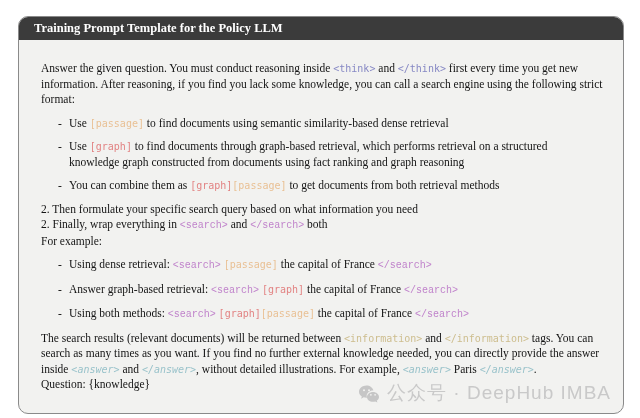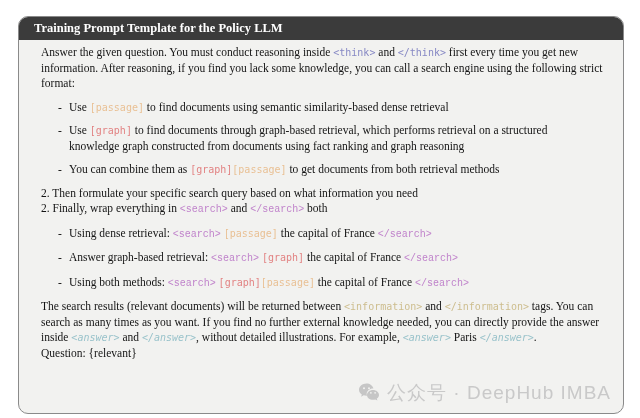--- a/index.html
+++ b/index.html
@@ -26,21 +26,21 @@
   .header {
     background: var(--header-bg, #3b3b3b);
     color: var(--header-text, #ffffff);
     font-weight: bold;
     font-size: 12.5px;
     line-height: 15px;
     padding: 4px 14px 4px 15px;
   }
   .content {
     position: relative;
-    padding: 5px 16px 6px 22px;
+    padding: 21px 16px 6px 22px;
     font-size: 11.5px;
     line-height: 15.5px;
     color: var(--text, #141414);
   }
   .block { margin: 0; }
   .block.li {
     position: relative;
     margin-top: 8px;
     margin-left: 17px;
     padding-left: 11px;
@@ -60,21 +60,21 @@
   .seg-passage     { color: var(--tag-passage, #e9c094); }
   .seg-graph       { color: var(--tag-graph, #e28383); }
   .seg-search      { color: var(--tag-search, #c083cb); font-family: Liberation Mono, monospace; }
   .seg-information { color: var(--tag-information, #cdbd8d); }
   .seg-answer      { color: var(--tag-answer, #98c2ca); font-style: italic; }
   .watermark {
     position: absolute;
     right: 12px;
     bottom: 7px;
     display: flex;
-    align-items: flex-start;
+    align-items: flex-end;
     gap: 6px;
     color: var(--watermark, #c9c9c9);
     font-family: "Liberation Sans", sans-serif;
     font-size: 19px;
     letter-spacing: 1px;
     pointer-events: none;
     white-space: nowrap;
   }
   .watermark svg { width: 24px; height: 24px; display: block; }
 </style>
@@ -85,25 +85,26 @@
   <div class="header">
     <span>Training Prompt Template for the Policy LLM</span>
   </div>
   <div class="content">
       <div class="block p"><span class="seg-plain">Answer the given question. You must conduct reasoning inside </span><span class="seg-tag seg-think">&lt;think&gt;</span><span class="seg-plain"> and </span><span class="seg-tag seg-think">&lt;/think&gt;</span><span class="seg-plain"> first every time you get new information. After reasoning, if you find you lack some knowledge, you can call a search engine using the following strict format:</span></div>
       <div class="block li"><span class="dash">-</span><span class="seg-plain">Use </span><span class="seg-tag seg-passage">[passage]</span><span class="seg-plain"> to find documents using semantic similarity-based dense retrieval</span></div>
       <div class="block li"><span class="dash">-</span><span class="seg-plain">Use </span><span class="seg-tag seg-graph">[graph]</span><span class="seg-plain"> to find documents through graph-based retrieval, which performs retrieval on a structured knowledge graph constructed from documents using fact ranking and graph reasoning</span></div>
       <div class="block li"><span class="dash">-</span><span class="seg-plain">You can combine them as </span><span class="seg-tag seg-graph">[graph]</span><span class="seg-tag seg-passage">[passage]</span><span class="seg-plain"> to get documents from both retrieval methods</span></div>
       <div class="block p"><span class="seg-plain">2. Then formulate your specific search query based on what information you need</span></div>
       <div class="block p"><span class="seg-plain">2. Finally, wrap everything in </span><span class="seg-tag seg-search">&lt;search&gt;</span><span class="seg-plain"> and </span><span class="seg-tag seg-search">&lt;/search&gt;</span><span class="seg-plain"> both</span></div>
+      <div class="block p"><span class="seg-plain">For example:</span></div>
       <div class="block li"><span class="dash">-</span><span class="seg-plain">Using dense retrieval: </span><span class="seg-tag seg-search">&lt;search&gt;</span><span class="seg-plain"> </span><span class="seg-tag seg-passage">[passage]</span><span class="seg-plain"> the capital of France </span><span class="seg-tag seg-search">&lt;/search&gt;</span></div>
       <div class="block li"><span class="dash">-</span><span class="seg-plain">Answer graph-based retrieval: </span><span class="seg-tag seg-search">&lt;search&gt;</span><span class="seg-plain"> </span><span class="seg-tag seg-graph">[graph]</span><span class="seg-plain"> the capital of France </span><span class="seg-tag seg-search">&lt;/search&gt;</span></div>
       <div class="block li"><span class="dash">-</span><span class="seg-plain">Using both methods: </span><span class="seg-tag seg-search">&lt;search&gt;</span><span class="seg-plain"> </span><span class="seg-tag seg-graph">[graph]</span><span class="seg-tag seg-passage">[passage]</span><span class="seg-plain"> the capital of France </span><span class="seg-tag seg-search">&lt;/search&gt;</span></div>
       <div class="block p"><span class="seg-plain">The search results (relevant documents) will be returned between </span><span class="seg-tag seg-information">&lt;information&gt;</span><span class="seg-plain"> and </span><span class="seg-tag seg-information">&lt;/information&gt;</span><span class="seg-plain"> tags. You can search as many times as you want. If you find no further external knowledge needed, you can directly provide the answer inside </span><span class="seg-tag seg-answer">&lt;answer&gt;</span><span class="seg-plain"> and </span><span class="seg-tag seg-answer">&lt;/answer&gt;</span><span class="seg-plain">, without detailed illustrations. For example, </span><span class="seg-tag seg-answer">&lt;answer&gt;</span><span class="seg-plain"> Paris </span><span class="seg-tag seg-answer">&lt;/answer&gt;</span><span class="seg-plain">.</span></div>
-      <div class="block p"><span class="seg-plain">Question: {relevant}</span></div>
+      <div class="block p"><span class="seg-plain">Question: {knowledge}</span></div>
     </div>
   <div class="watermark">
     <span>
       <svg viewBox="0 0 24 24" aria-hidden="true">
         <path fill="#c6c6c6" d="M9.5 3.5C5.4 3.5 2 6.3 2 9.7c0 1.9 1.1 3.6 2.8 4.7l-.7 2.3 2.6-1.4c.9.3 1.8.5 2.8.5h.5c-.2-.6-.3-1.1-.3-1.7 0-3.1 2.9-5.5 6.4-5.5h.3C15.8 5.6 12.9 3.5 9.5 3.5zM7 7.2a1 1 0 1 1 0 2 1 1 0 0 1 0-2zm5 0a1 1 0 1 1 0 2 1 1 0 0 1 0-2z"></path>
         <path fill="#c6c6c6" d="M22 14.9c0-2.7-2.7-4.9-6-4.9s-6 2.2-6 4.9 2.7 4.9 6 4.9c.8 0 1.6-.1 2.3-.4l2.1 1.1-.6-1.9c1.4-.9 2.2-2.2 2.2-3.7zm-8.1-1.2a.9.9 0 1 1 0-1.8.9.9 0 0 1 0 1.8zm4.2 0a.9.9 0 1 1 0-1.8.9.9 0 0 1 0 1.8z"></path>
       </svg>
     </span>
     <span>公众号 · DeepHub IMBA</span>
   </div>

